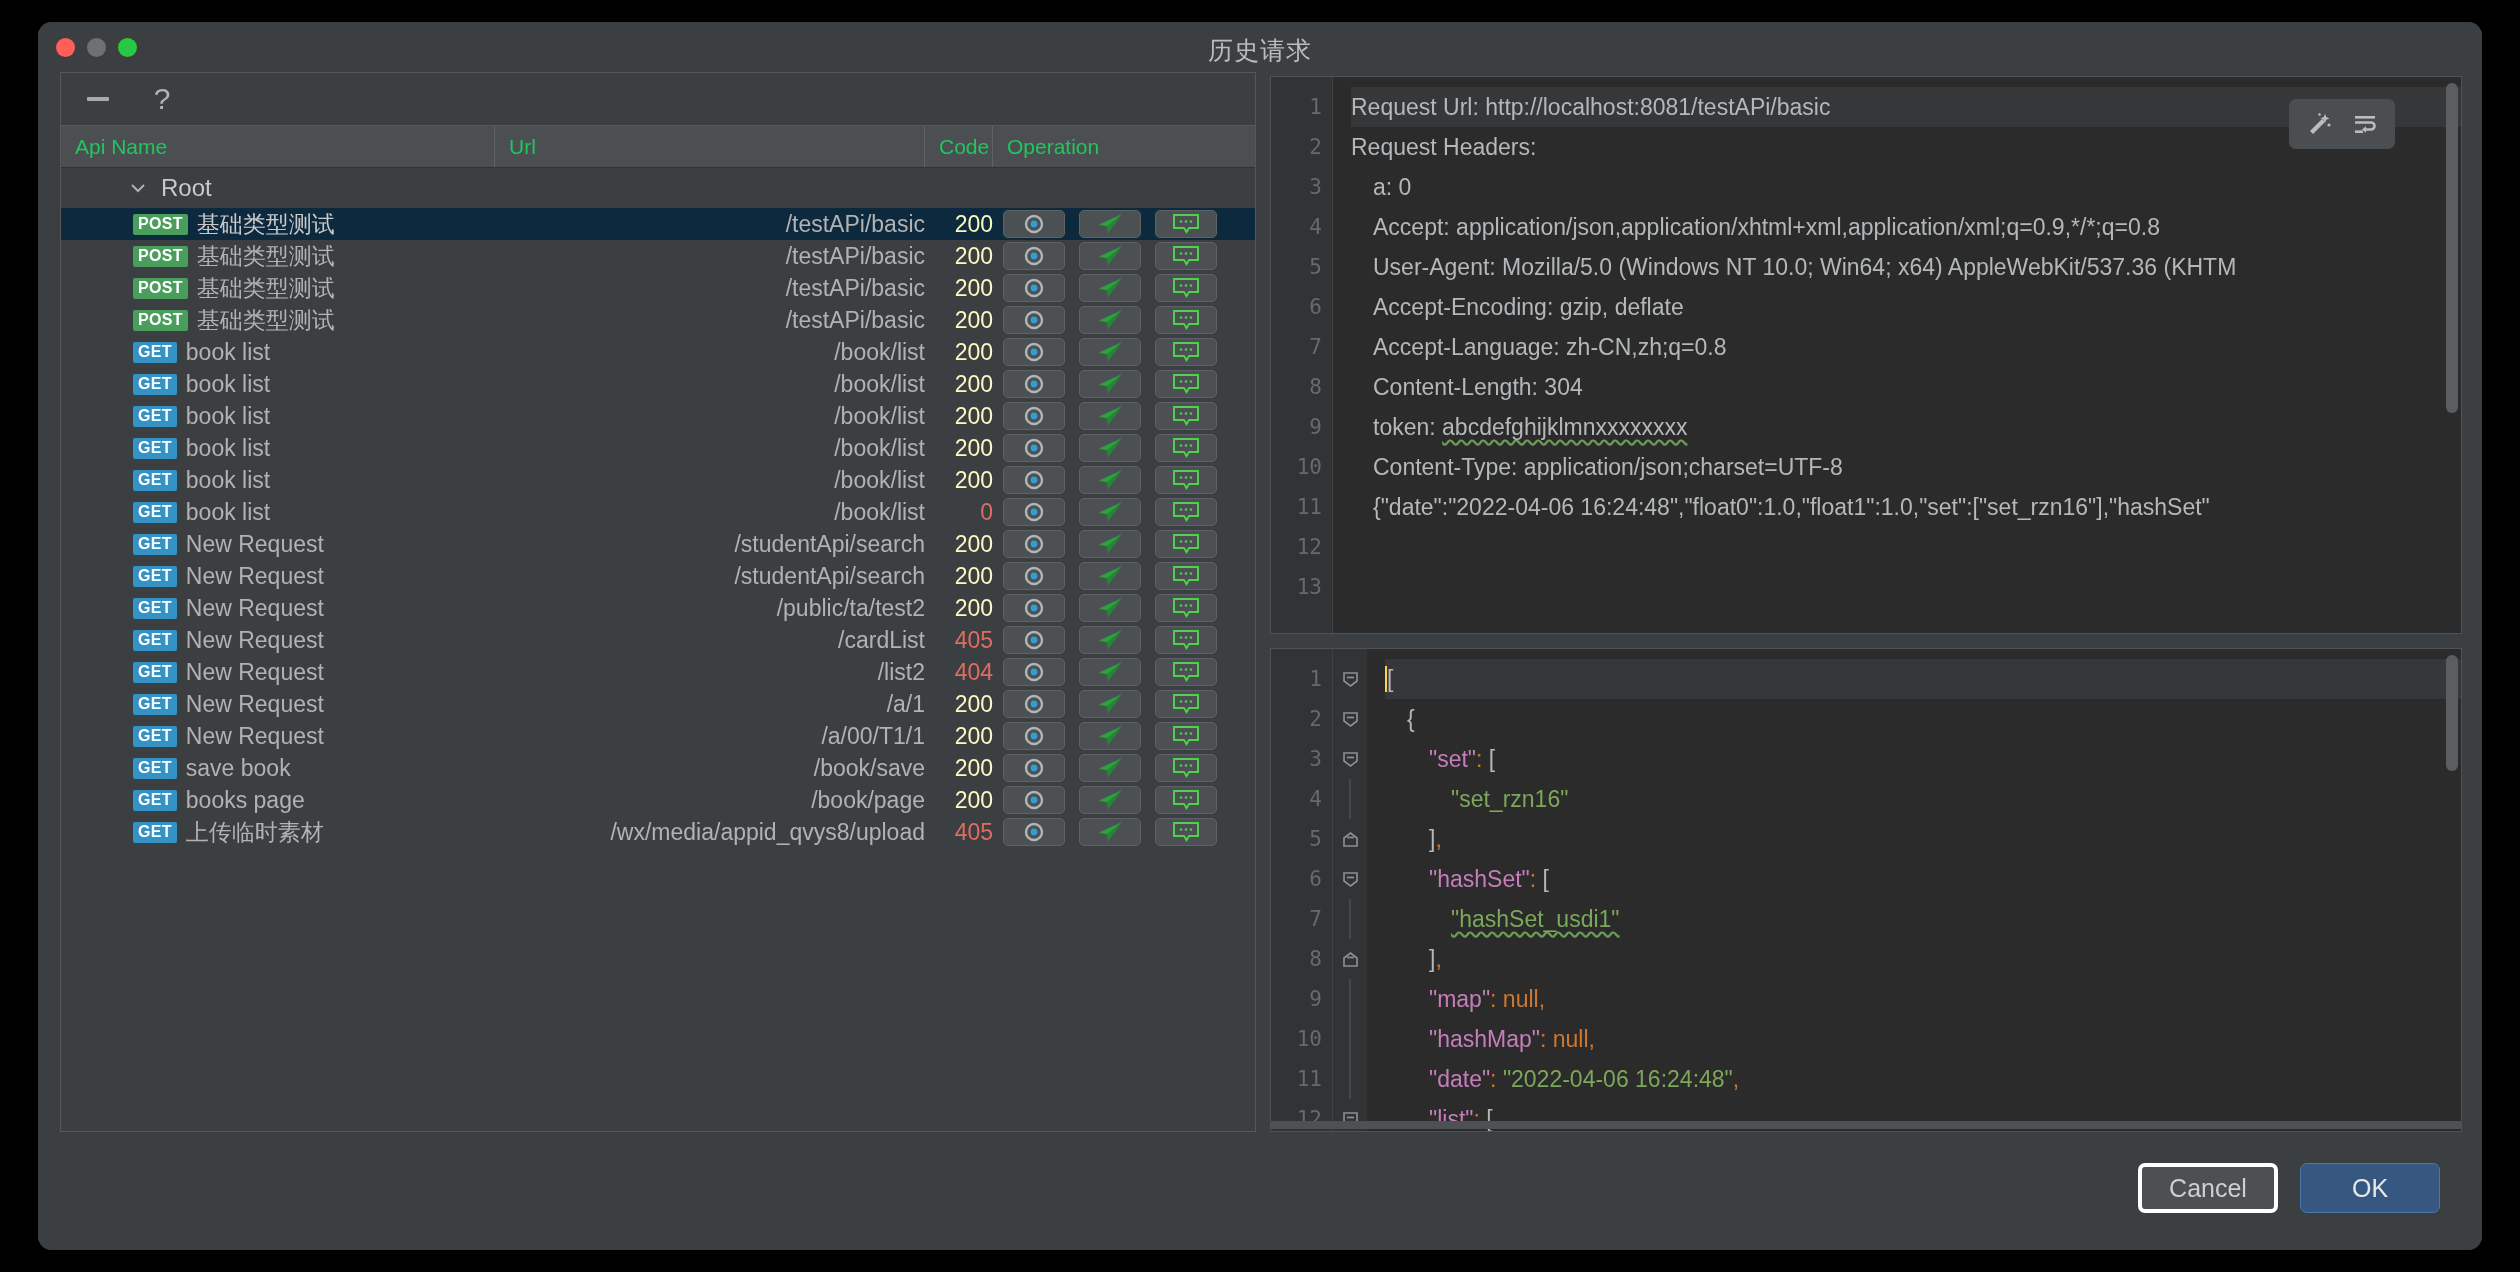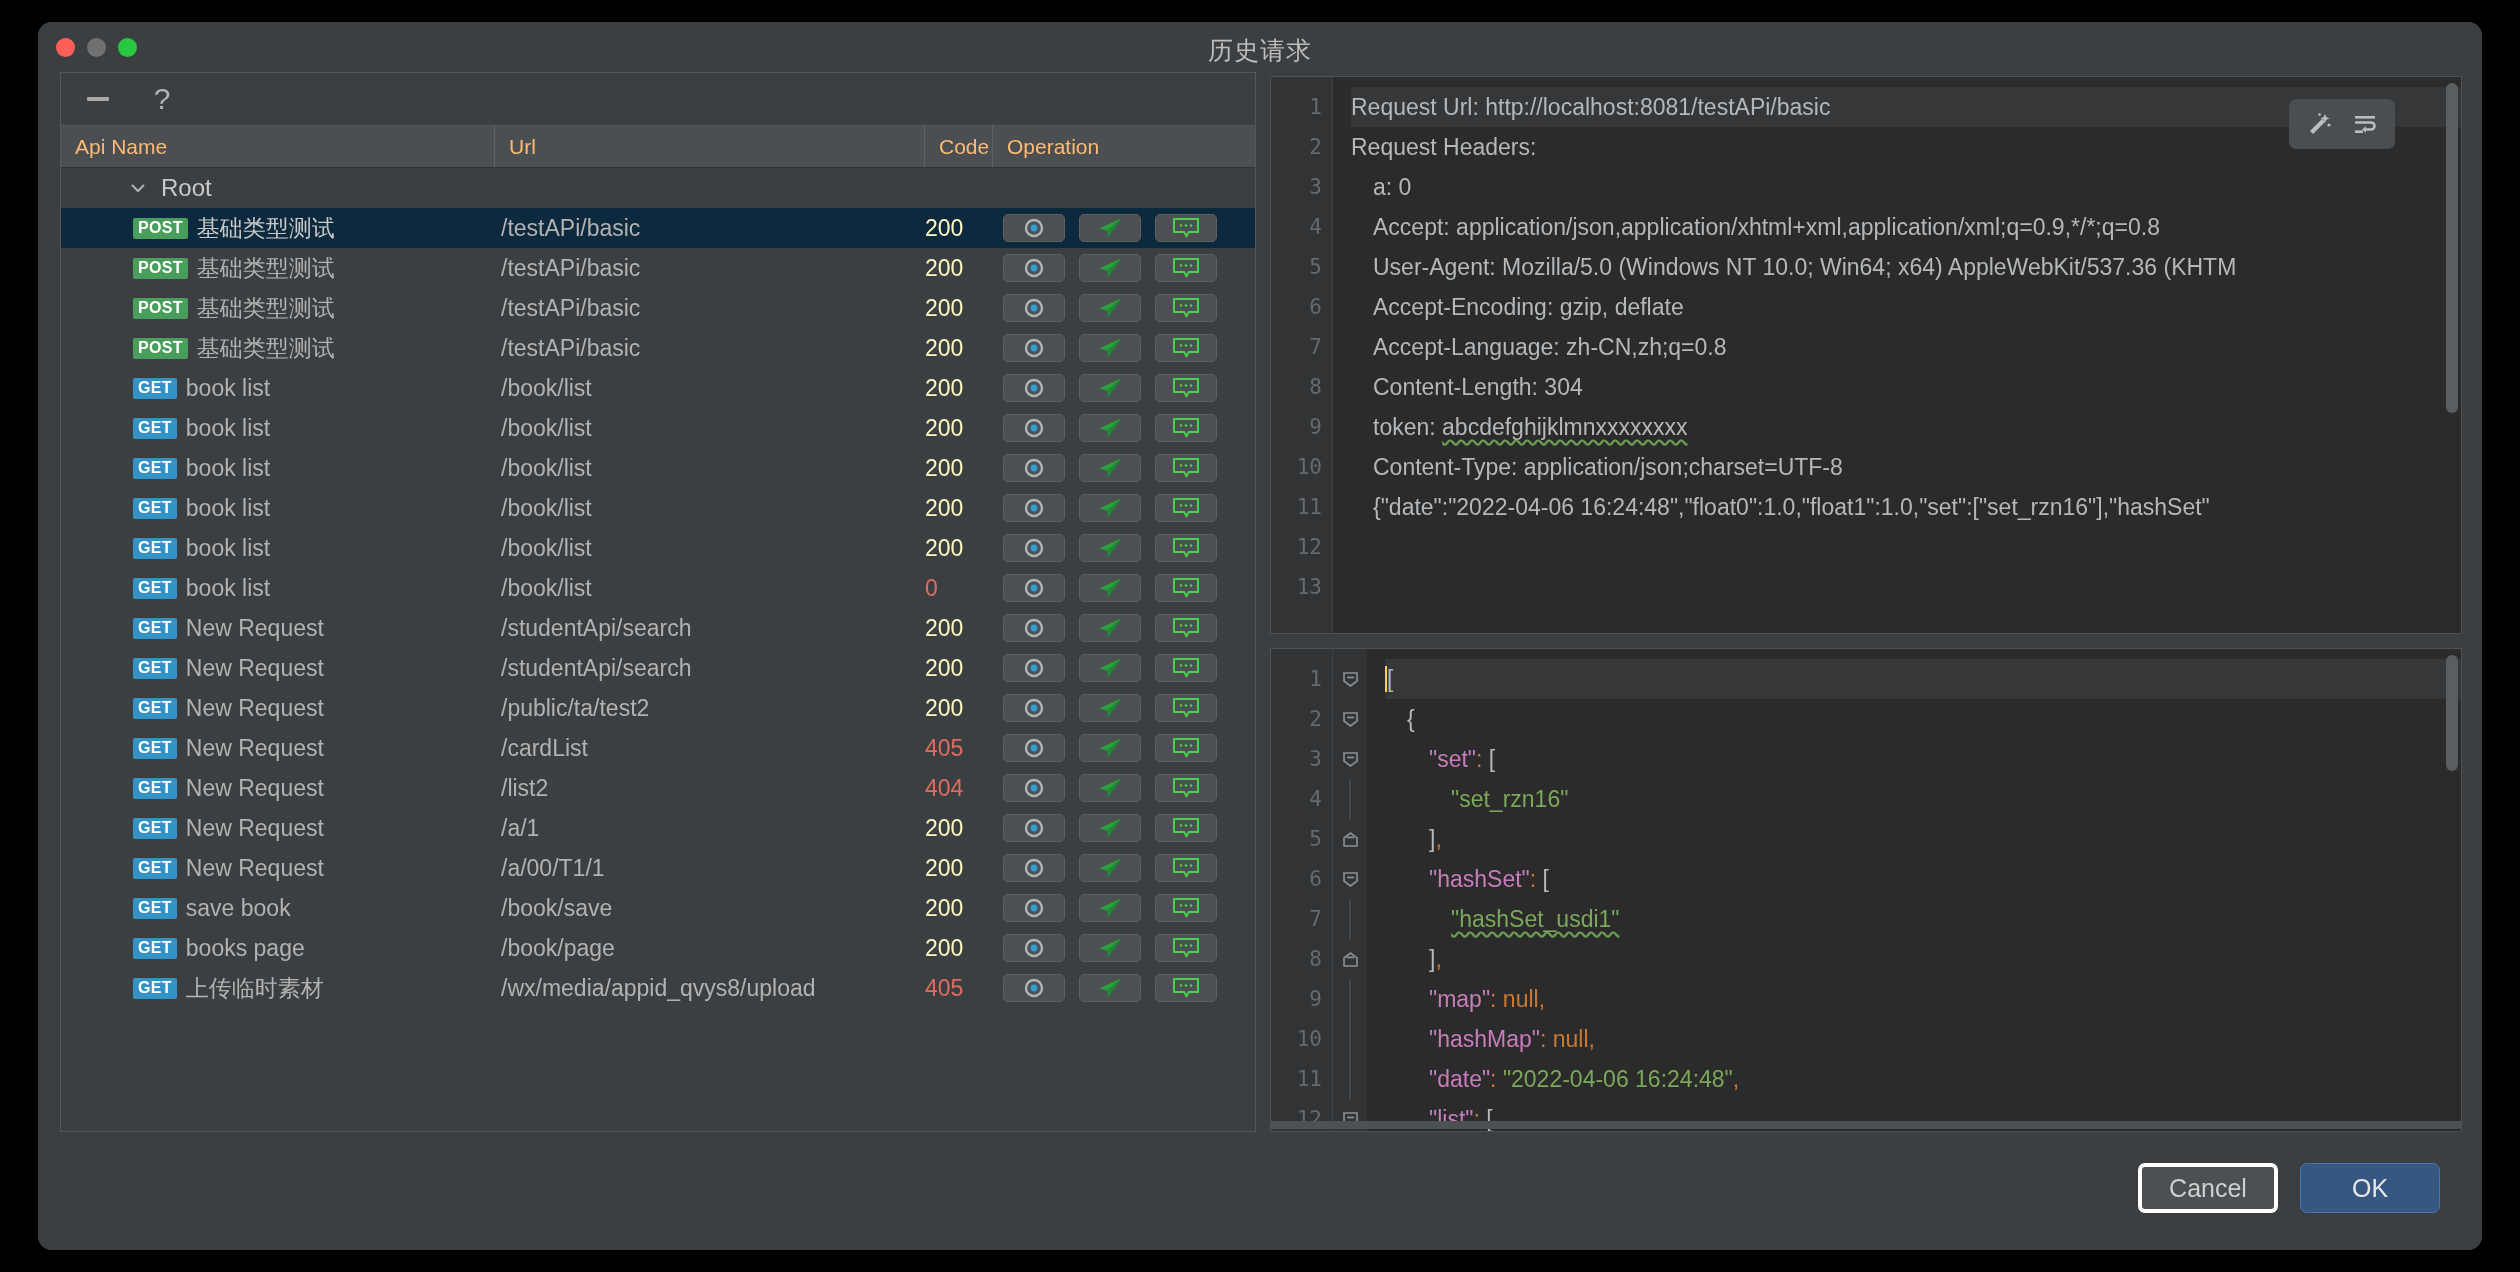--- a/index.html
+++ b/index.html
@@ -95,21 +95,21 @@
   }
   .tb-help { font-size: 30px; color: #b4b4b4; line-height: 1; font-weight: 400; }
 
   
   .thead {
     display: flex;
     height: 42px;
     flex: 0 0 42px;
     background: #4b4f51;
     border-bottom: 1px solid #2f3133;
-    color: #fdba74;
+    color: #22c55e;
     font-size: 21px;
   }
   .th {
     display: flex; align-items: center;
     padding-left: 14px;
     border-right: 1px solid #606365;
     height: 100%;
   }
   .th.c-name { width: 434px; flex: 0 0 434px; }
   .th.c-url  { width: 430px; flex: 0 0 430px; }
@@ -135,23 +135,24 @@
     position: absolute;
     left: 66px;
     width: 22px; height: 22px;
   }
   .chev svg { display: block; }
   .root-label { margin-left: 34px; }
 
   .trow {
     display: flex;
     align-items: center;
-    height: 40px;
+    height: 32px;
     font-size: 23px;
     color: #bbbbbb;
+    text-align: right;
   }
   .trow.selected { background: #0d293e; }
   .trow.selected .cell-name-text { color: #c9c9c9; }
 
   .cell-name {
     width: 434px; flex: 0 0 434px;
     display: flex; align-items: center;
     padding-left: 72px;
     gap: 9px;
     overflow: hidden;

